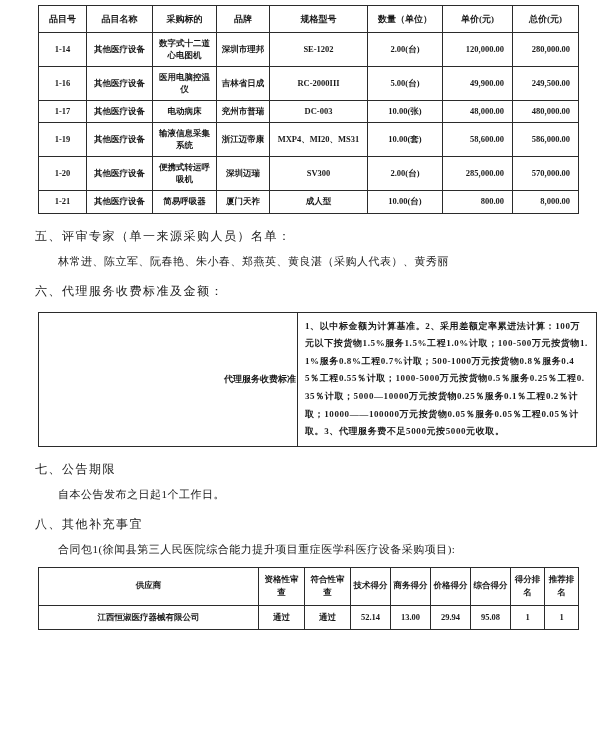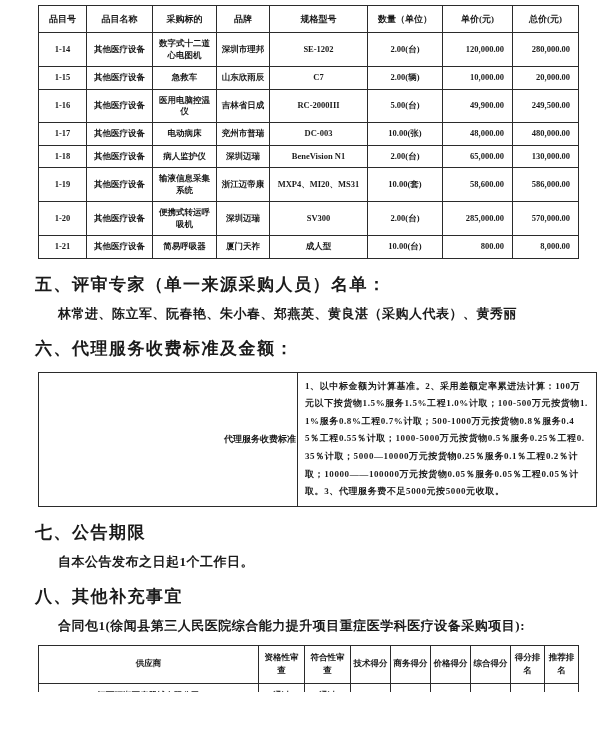--- a/index.html
+++ b/index.html
@@ -19,22 +19,22 @@
   
   .items-table{font-size:8.5px;}
   .items-table th{padding:7px 2px;text-align:center;font-size:9px;}
   .items-table td{padding:5px 2px;text-align:center;}
   .items-table td.num{text-align:right;padding-right:8px;}
   .col-itemno{width:48px;}  .col-itemname{width:66px;} .col-target{width:64px;}
   .col-brand{width:53px;}   .col-spec{width:98px;}     .col-qty{width:75px;}
   .col-uprice{width:70px;}  .col-tprice{width:66px;}
 
   
-  .sec-title{font-size:17px;font-weight:bold;letter-spacing:1.5px;margin:14px 0 0 -3px;}
-  .sec-body{font-size:13px;font-weight:bold;margin:9px 0 0 20px;letter-spacing:0.5px;}
+  .sec-title{font-size:12px;font-weight:normal;letter-spacing:1.5px;margin:14px 0 0 -3px;}
+  .sec-body{font-size:11px;font-weight:normal;margin:9px 0 0 20px;letter-spacing:0.5px;}
 
   
   .fee-table{margin-top:12px;font-size:9px;}
   .fee-table td.fee-label{width:256px;text-align:right;}
   .fee-table td.fee-text{width:284px;text-align:left;padding:5px 7px;line-height:1.95;letter-spacing:0.6px;}
 
   
   .contract-table{margin-top:-1px;font-size:9px;}
   .contract-table th{padding:9px 3px;text-align:center;}
   .contract-table td{padding:6px 5px;}
@@ -84,58 +84,38 @@
         <td>1-14</td>
         <td>其他医疗设备</td>
         <td>数字式十二道心电图机</td>
         <td>深圳市理邦</td>
         <td>SE-1202</td>
         <td>2.00(台)</td>
         <td class="num">120,000.00</td>
         <td class="num">280,000.00</td>
       </tr>
       <tr>
-        <td>1-15</td>
-        <td>其他医疗设备</td>
-        <td>急救车</td>
-        <td>山东欣雨辰</td>
-        <td>C7</td>
-        <td>2.00(辆)</td>
-        <td class="num">10,000.00</td>
-        <td class="num">20,000.00</td>
-      </tr>
-      <tr>
         <td>1-16</td>
         <td>其他医疗设备</td>
         <td>医用电脑控温仪</td>
         <td>吉林省日成</td>
         <td>RC-2000III</td>
         <td>5.00(台)</td>
         <td class="num">49,900.00</td>
         <td class="num">249,500.00</td>
       </tr>
       <tr>
         <td>1-17</td>
         <td>其他医疗设备</td>
         <td>电动病床</td>
         <td>兖州市普瑞</td>
         <td>DC-003</td>
         <td>10.00(张)</td>
         <td class="num">48,000.00</td>
         <td class="num">480,000.00</td>
-      </tr>
-      <tr>
-        <td>1-18</td>
-        <td>其他医疗设备</td>
-        <td>病人监护仪</td>
-        <td>深圳迈瑞</td>
-        <td>BeneVision N1</td>
-        <td>2.00(台)</td>
-        <td class="num">65,000.00</td>
-        <td class="num">130,000.00</td>
       </tr>
       <tr>
         <td>1-19</td>
         <td>其他医疗设备</td>
         <td>输液信息采集系统</td>
         <td>浙江迈帝康</td>
         <td>MXP4、MI20、MS31</td>
         <td>10.00(套)</td>
         <td class="num">58,600.00</td>
         <td class="num">586,000.00</td>

